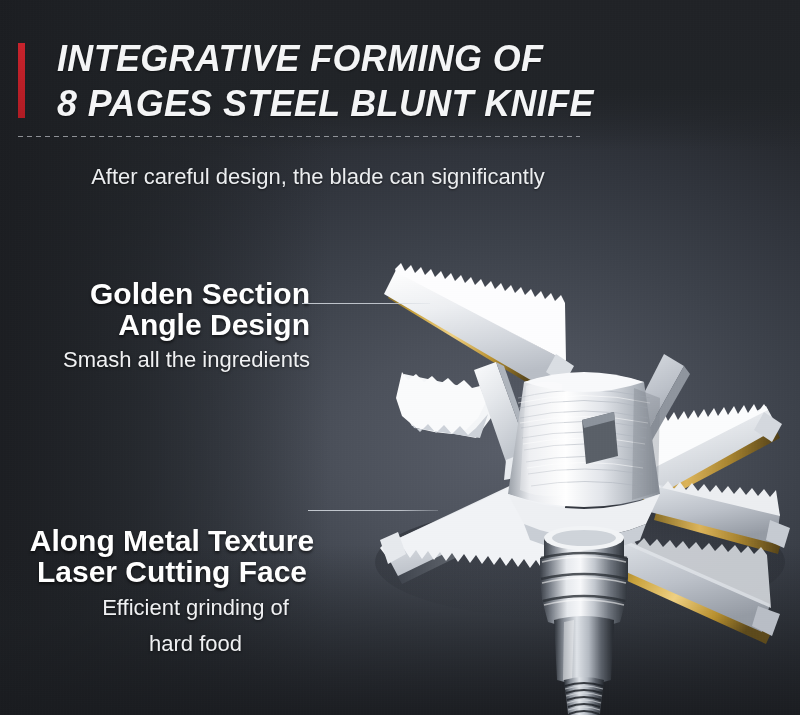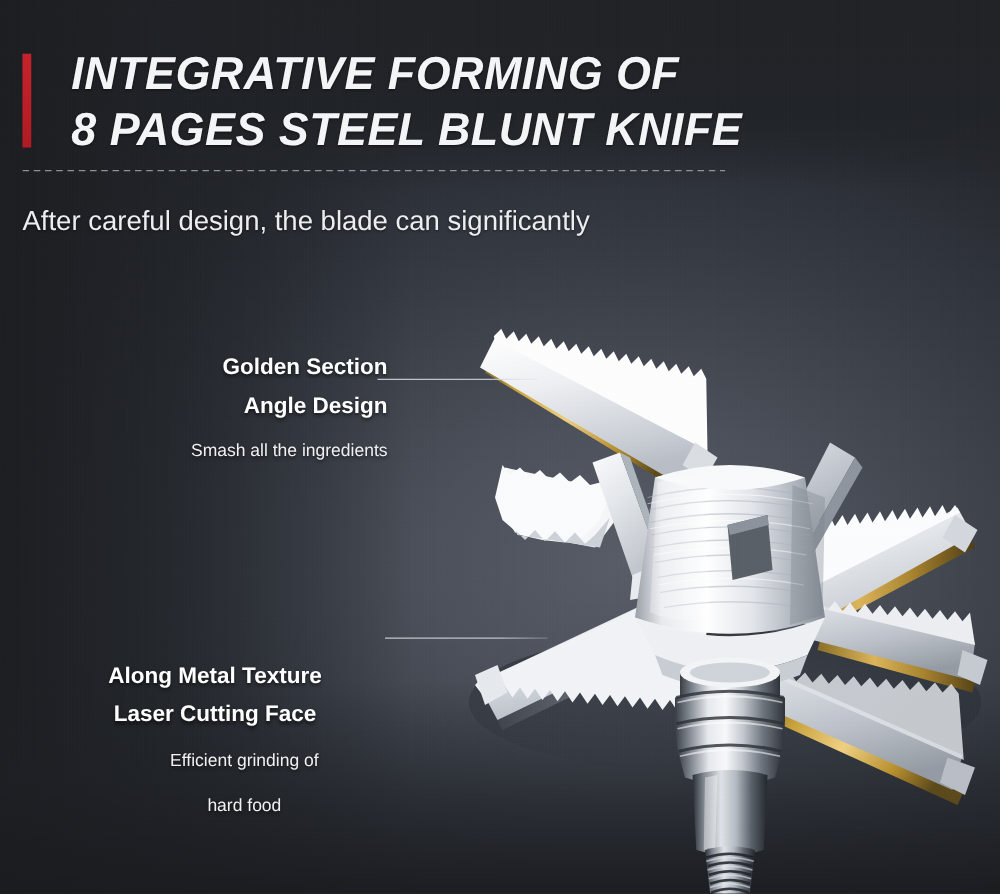--- a/index.html
+++ b/index.html
@@ -68,35 +68,36 @@
     background-size:9px 1px;
     opacity:.72;
   }
   .subtitle-block { position:absolute; left:18px; top:160px; width:600px; }
   .subtitle-line {
     color:#eceef0;
     font-size:22px;
     line-height:34px;
     white-space:nowrap;
     text-shadow:0 1px 2px rgba(0,0,0,.5);
+    text-align:center;
   }
 
   
   .callout { position:absolute; }
   .callout .c-title {
     color:#ffffff;
-    font-size:18px;
+    font-size:30px;
     font-weight:bold;
     line-height:31px;
     white-space:nowrap;
     text-shadow:0 2px 3px rgba(0,0,0,.6);
   }
   .callout .c-sub {
     color:#f0f1f3;
-    font-size:14px;
+    font-size:22px;
     line-height:30px;
     white-space:nowrap;
     text-shadow:0 1px 3px rgba(0,0,0,.55);
   }
   #callout-golden { left:0; top:278px; width:310px; text-align:right; }
   #callout-golden .c-sub { margin-top:5px; }
   #callout-laser  { left:16px; top:481px; width:312px; text-align:center;margin-top:44px; }
   #callout-laser  .c-sub { margin-top:6px;padding-left:47px; }
 
   .leader {

